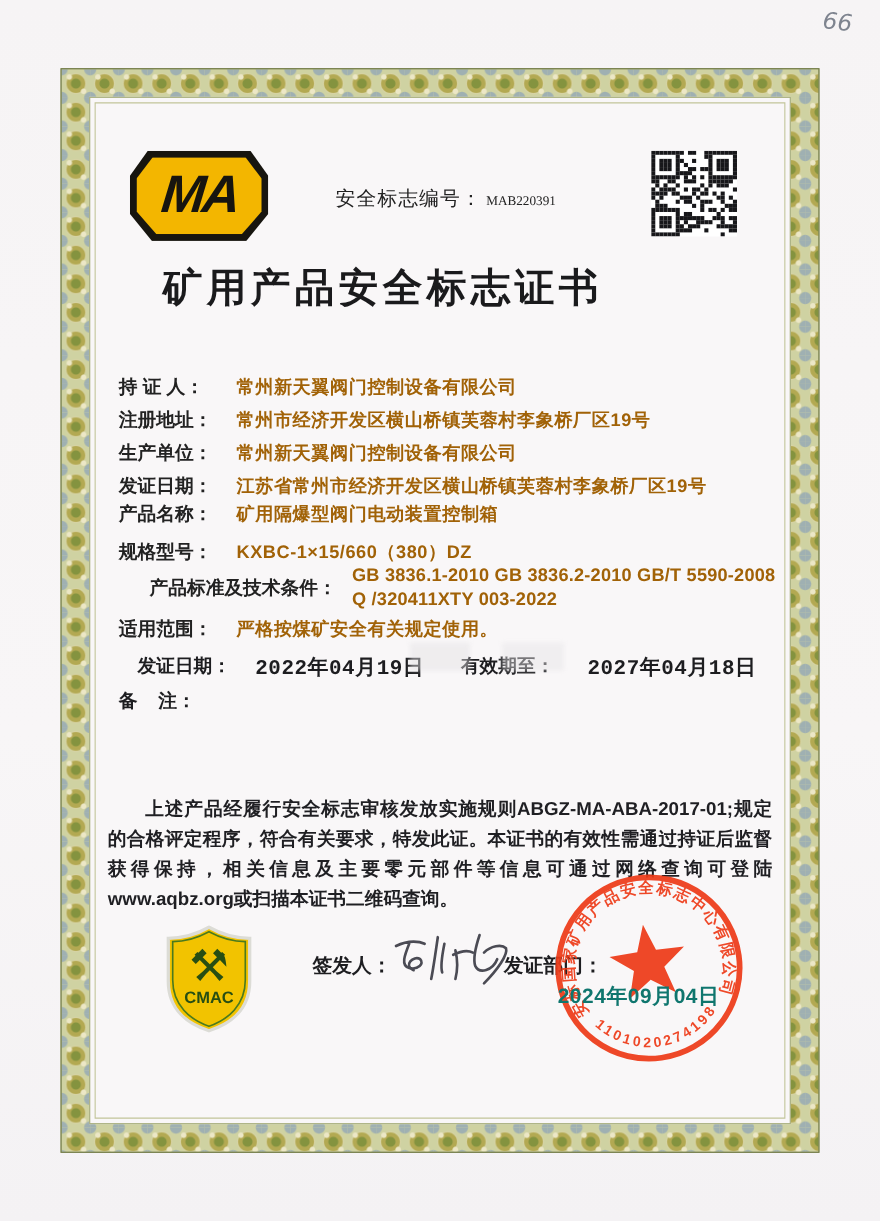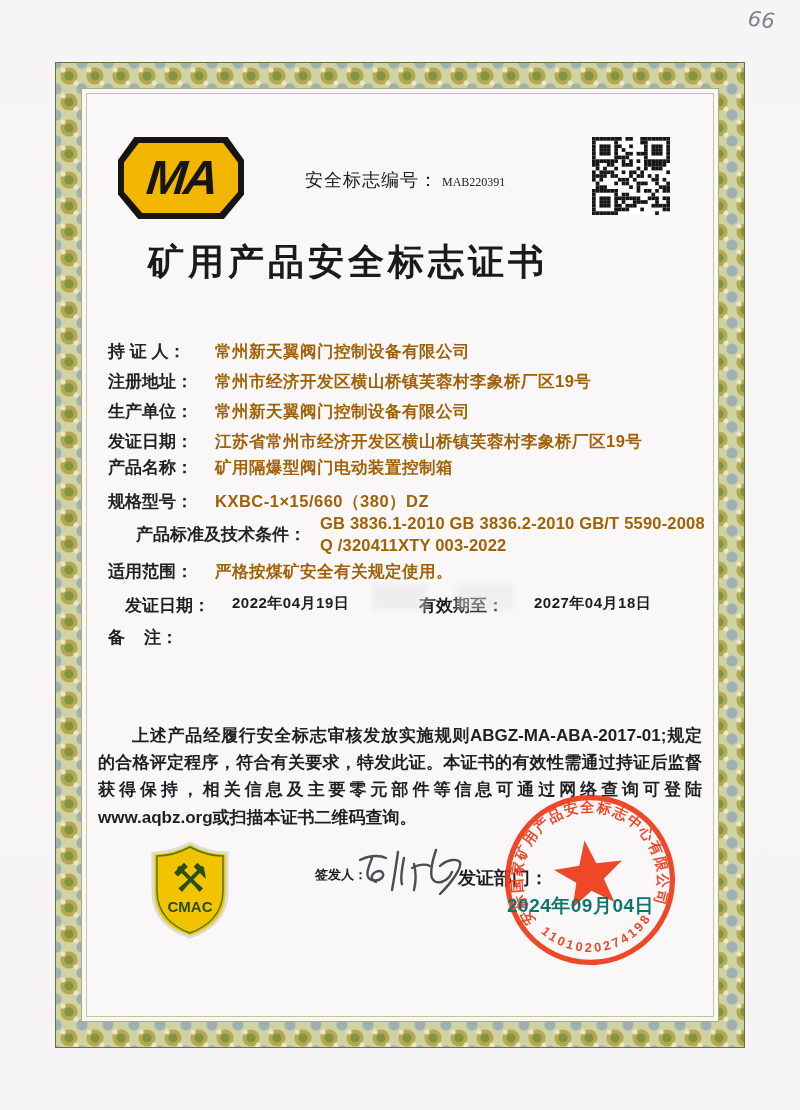--- a/index.html
+++ b/index.html
@@ -47,35 +47,35 @@
          font-size:36px;font-weight:900;letter-spacing:4px;color:#1a1a1c;}
 
   
   .row{position:absolute;left:108px;display:flex;align-items:flex-end;}
   .row .lbl{width:107px;flex:none;font-size:17px;font-weight:700;color:#222;white-space:pre;}
   .row .val{font-size:16.5px;font-weight:600;color:#a16207;letter-spacing:0.5px;}
   .row-standards .lbl{width:auto;padding-right:14px;align-self:center;margin-left:28px;}
   .row-standards .val{width:394px;font-weight:700;letter-spacing:0.2px;line-height:1.35;}
   .dates-row{position:absolute;left:108px;display:flex;}
   .dates-row .lbl{font-size:17px;font-weight:700;white-space:pre;margin-left:17px;}
-  .dates-row .val{font-size:15px;font-weight:600;letter-spacing:0.5px;}
+  .dates-row .val{font-size:19px;font-weight:600;letter-spacing:0.5px;font-family:Liberation Mono, monospace;}
   .remark{position:absolute;left:108px;font-size:17px;font-weight:700;white-space:pre;}
 
   
   .ghost{position:absolute;left:332px;top:584px;width:226px;height:26px;opacity:.45;filter:blur(2px);
          background:
            linear-gradient(90deg,transparent 0 18%,#e3e1e4 18% 42%,transparent 42% 55%,#e6e4e7 55% 80%,transparent 80%);}
 
   
   .statement{position:absolute;left:98px;top:722px;width:604px;font-size:17px;font-weight:700;
              line-height:1.6;text-align:justify;text-indent:2em;color:#1f1f23;}
 
   
   .cmac{position:absolute;left:146px;top:840px;width:88px;height:100px;}
-  .signer{position:absolute;left:315px;top:866px;font-size:13px;font-weight:700;white-space:pre;}
+  .signer{position:absolute;left:284px;top:866px;font-size:18px;font-weight:700;white-space:pre;}
   .signature{position:absolute;left:352px;top:838px;}
   .dept{position:absolute;left:458px;top:866px;font-size:18px;font-weight:700;white-space:pre;}
   .seal{position:absolute;left:500px;top:790px;width:180px;height:180px;transform:rotate(-8deg);opacity:.92;}
   .seal-date{position:absolute;left:507px;top:893px;font-size:19px;font-weight:800;color:#0f766e;
              letter-spacing:0.5px;}
 </style>
 </head>
 <body>
 
 <div class="page">

